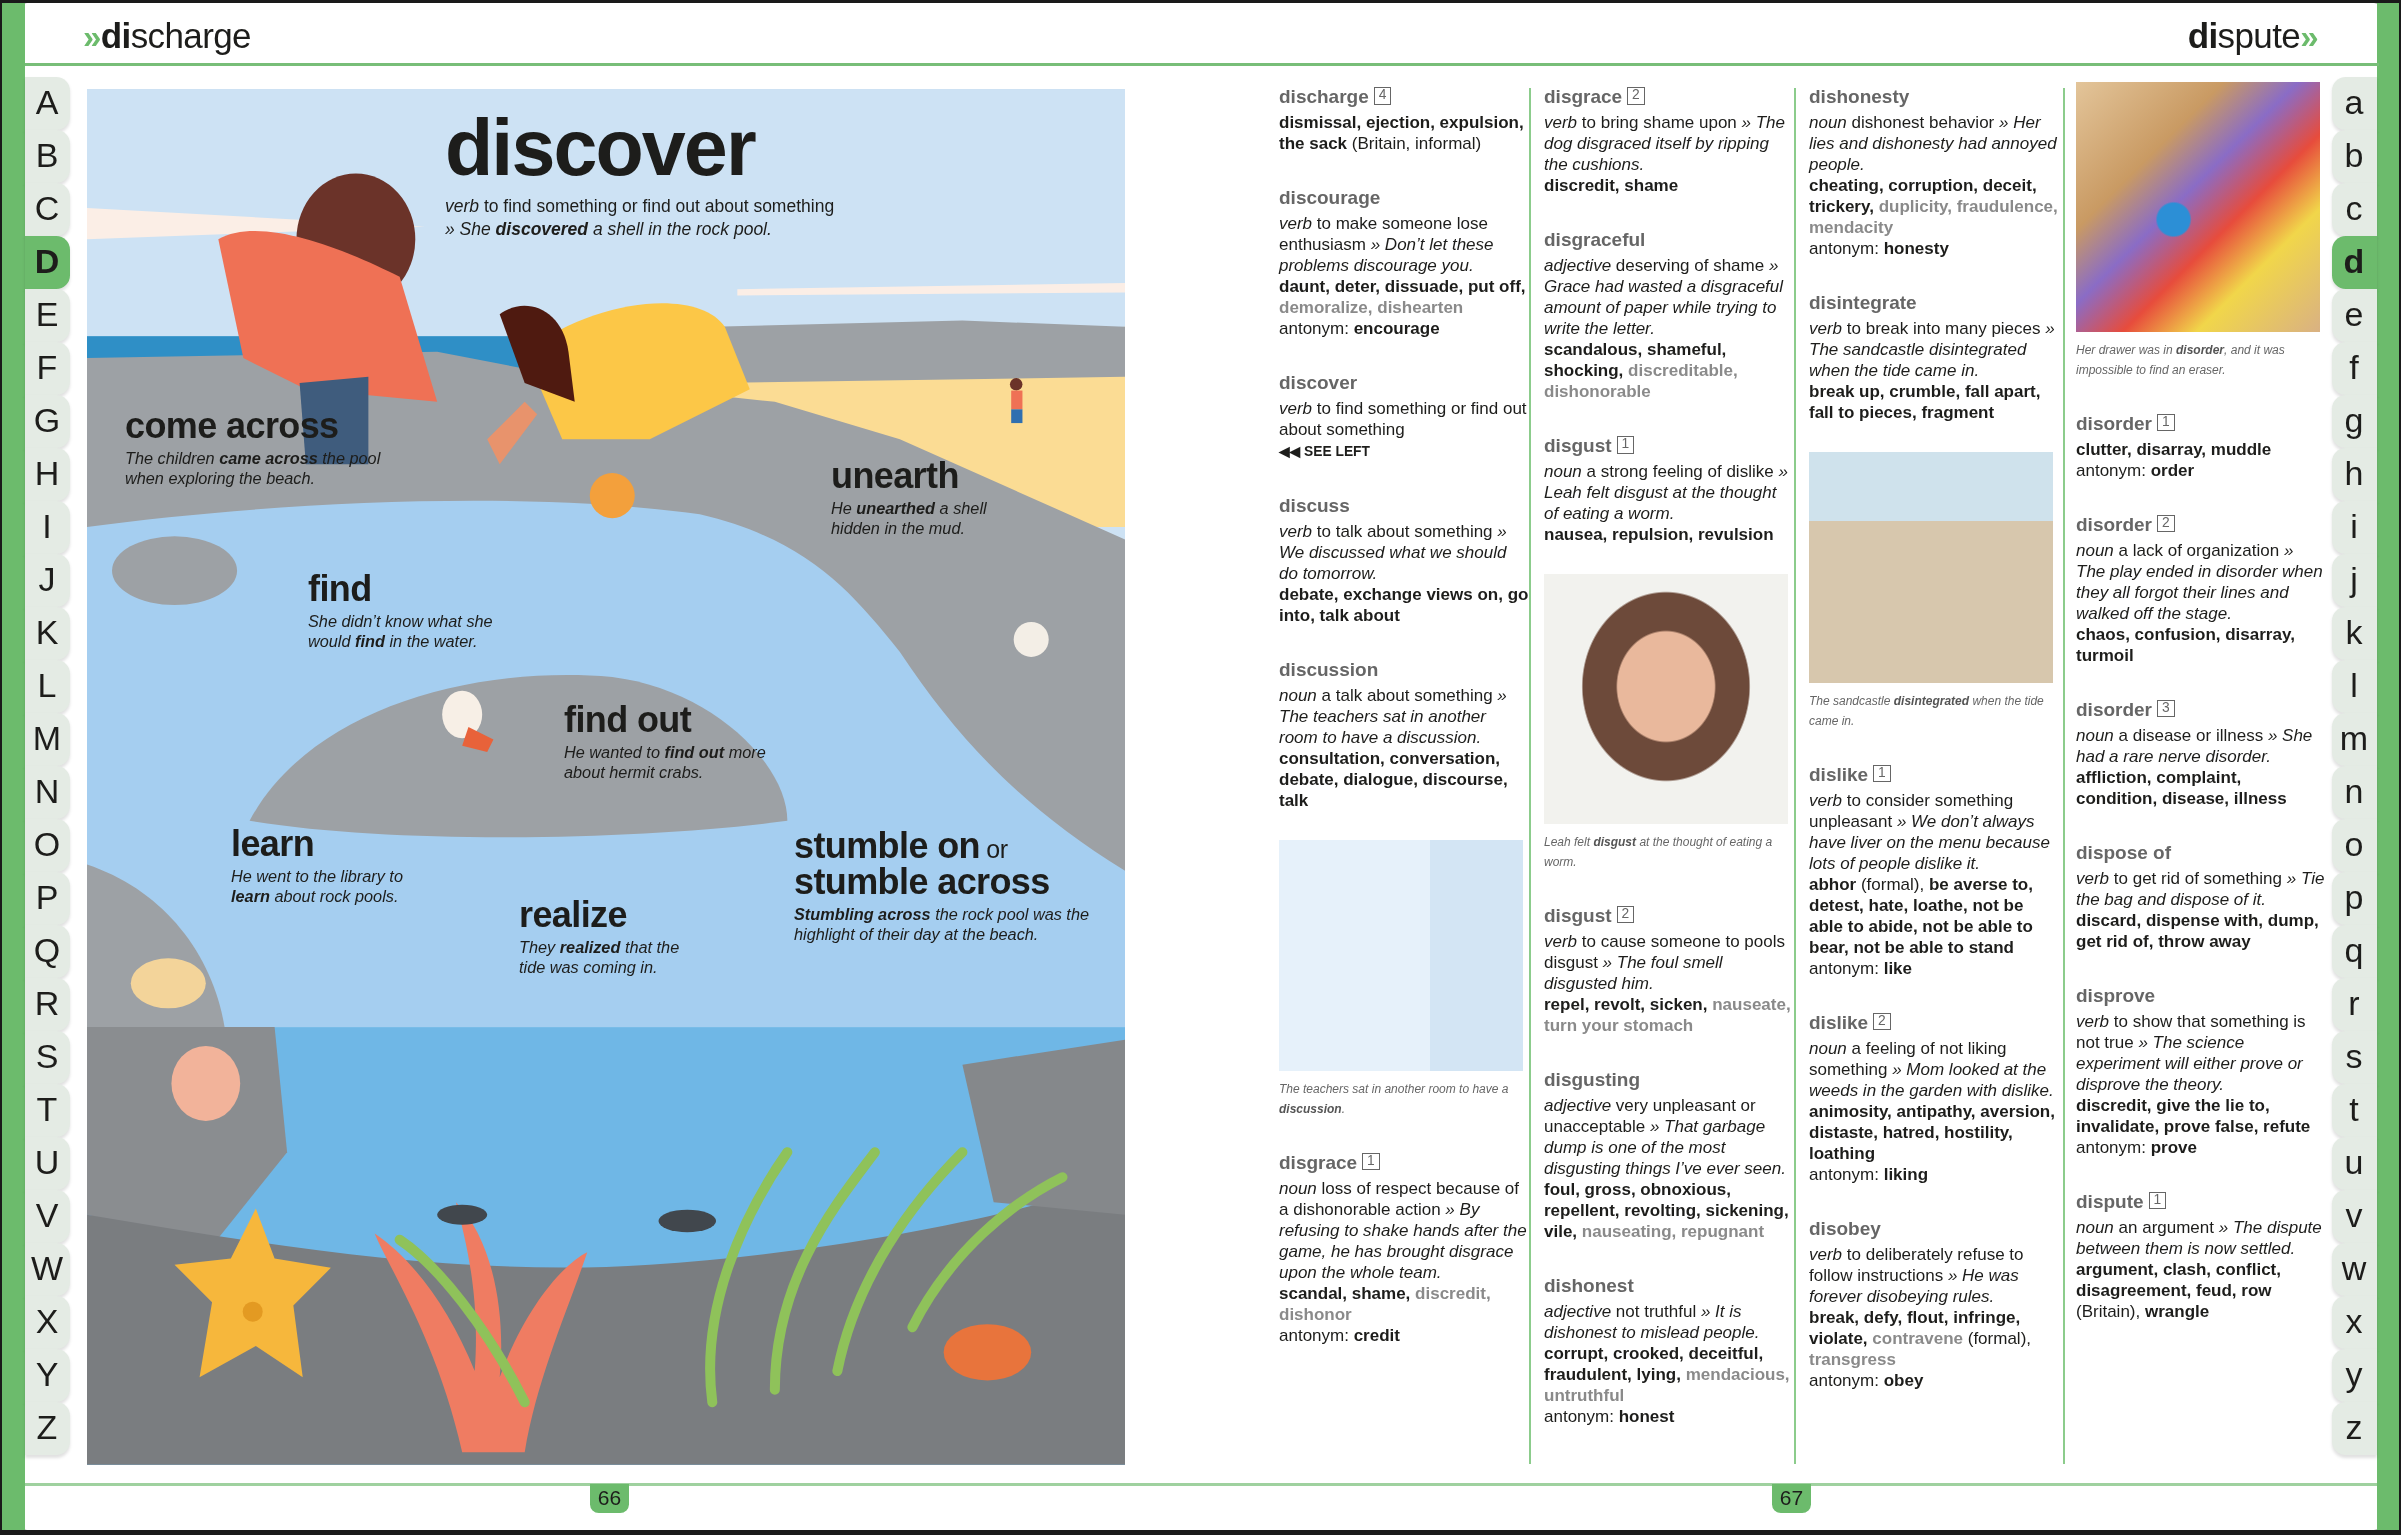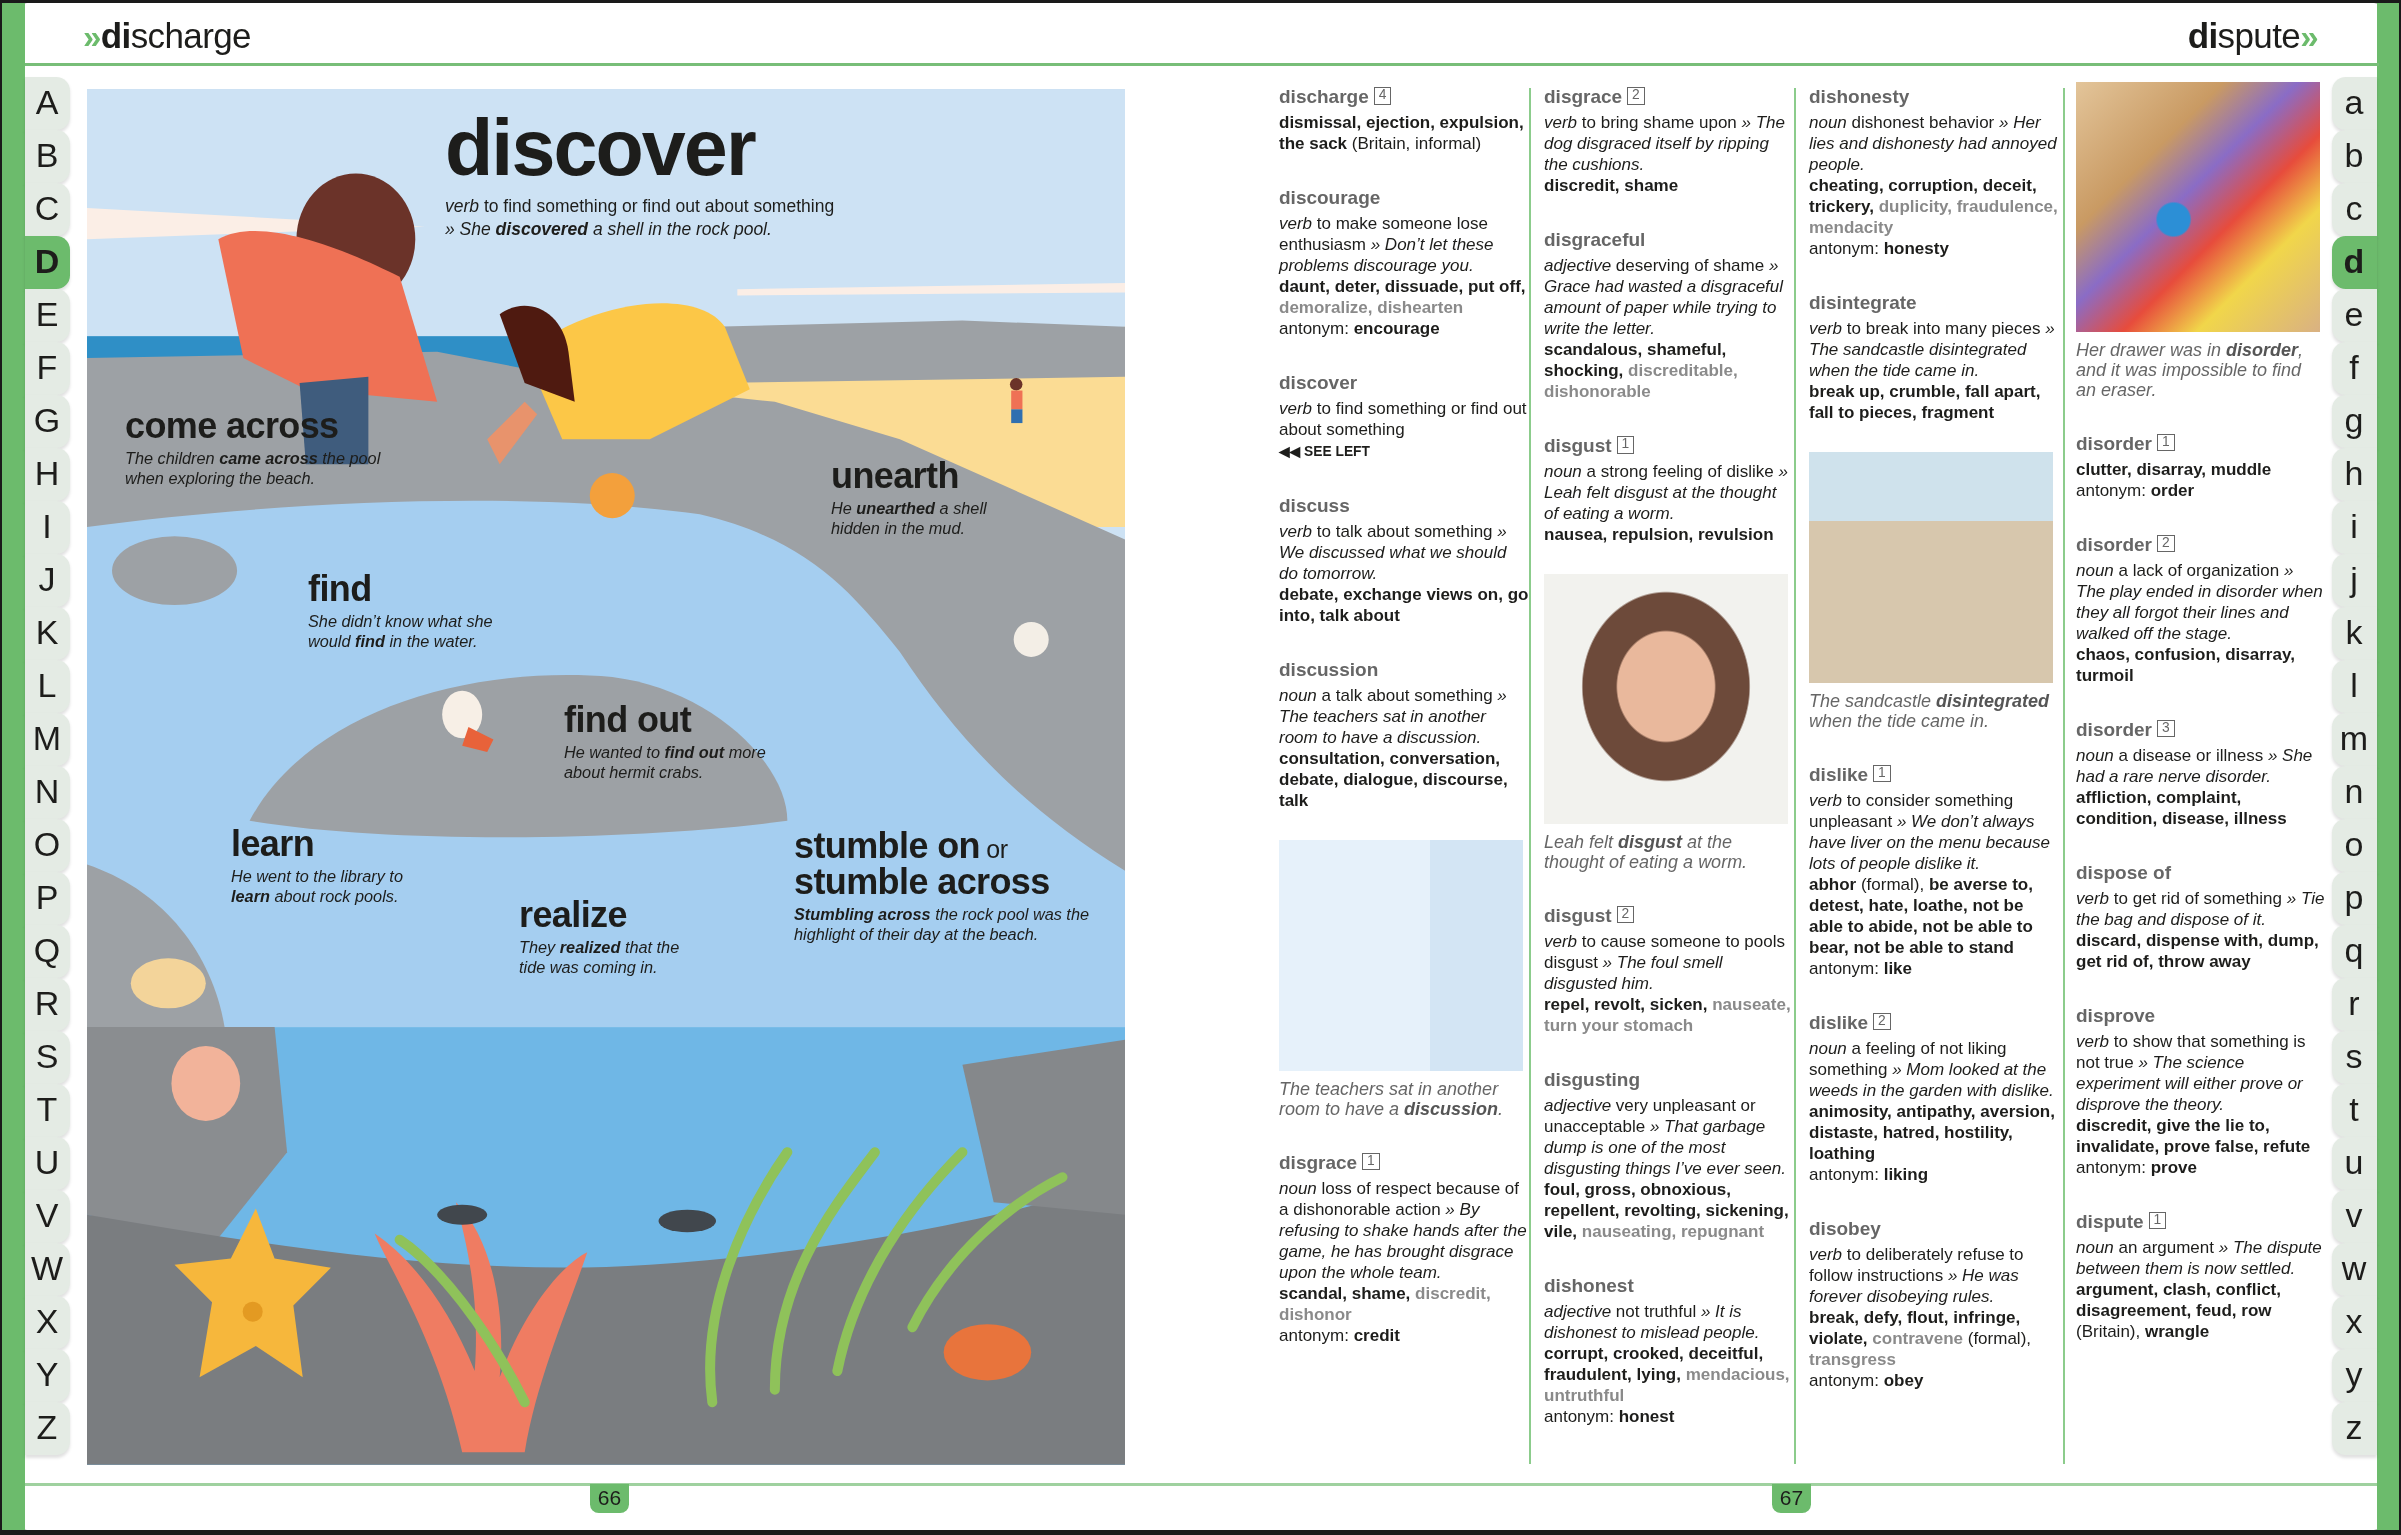--- a/index.html
+++ b/index.html
@@ -47,21 +47,21 @@
   .vline { position: absolute; top: 85px; height: 1376px; width: 1.9px; background: #8ccc8c; }
   .entry { margin-bottom: 29px; font-size: 17px; line-height: 21px; }
   .entry .hw { font-size: 19px; font-weight: bold; color: #666; line-height: 30px; }
   .entry .num { display: inline-block; border: 1.9px solid #666; color: #666; font-size: 13.8px; line-height: 13.8px; width: 17.5px; height: 17.5px; text-align: center; vertical-align: 3.8px; margin-left: 5px; font-weight: normal; }
   .entry .pos { font-style: italic; }
   .entry .ex { font-style: italic; }
   .entry .syn { font-weight: bold; }
   .entry .syn2 { font-weight: bold; color: #8a8a8a; }
   .entry .see { font-weight: bold; font-size: 13.8px; }
   .photo { width: 244px; border: none; margin-bottom: 7.5px; position: relative; overflow: hidden; }
-  .caption { font-size: 18px; font-style: italic; color: #666; line-height: 20px; margin-bottom: 29px; }
+  .caption { font-size: 12px; font-style: italic; color: #666; line-height: 20px; margin-bottom: 29px; }
   .caption b { color: #555; }
 </style>
 </head>
 <body>
 
 <div class="spread">
   <div class="edge-bar left"></div>
   <div class="edge-bar right"></div>
 
   <div class="guide left">

